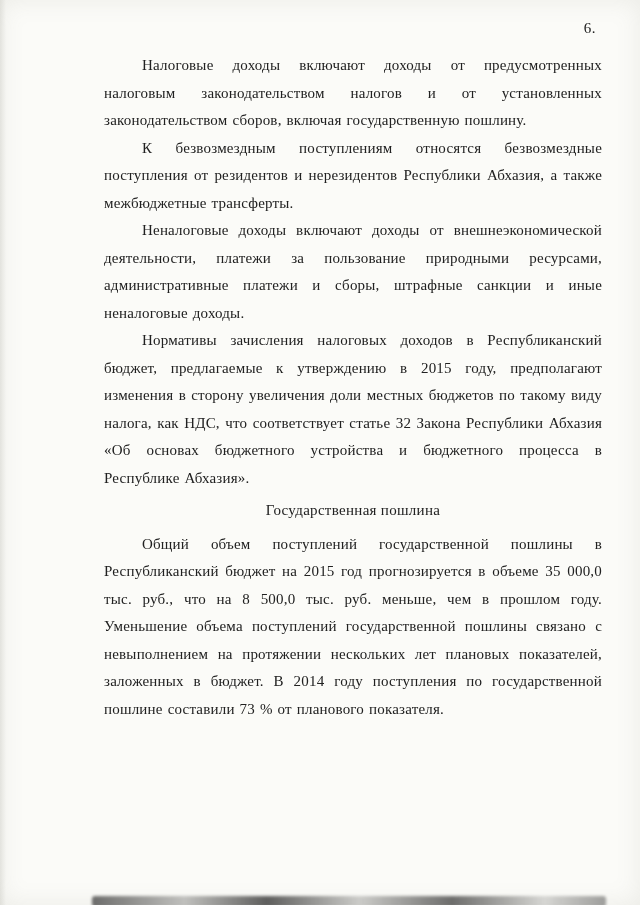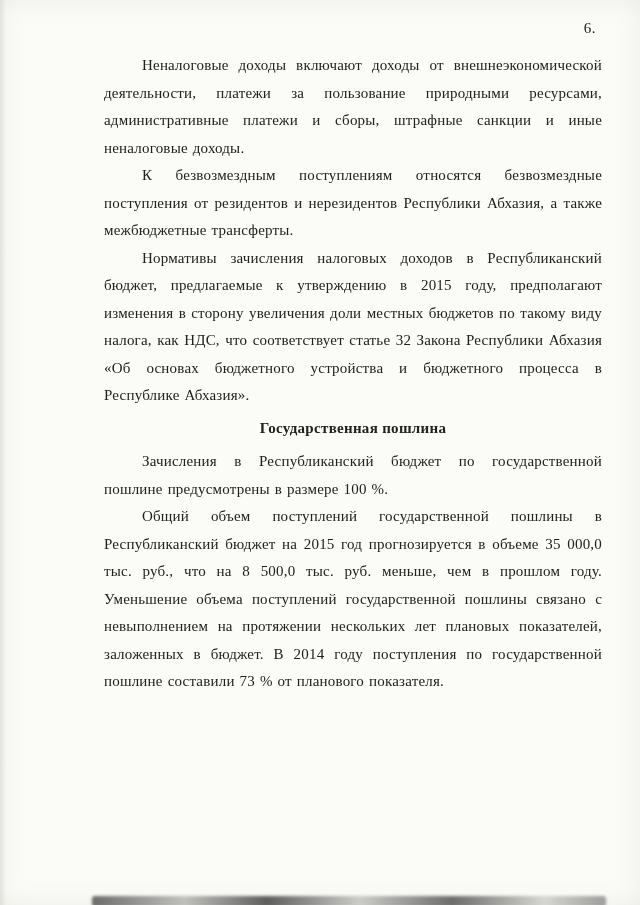--- a/index.html
+++ b/index.html
@@ -37,21 +37,21 @@
     line-height: 27.5px;
     text-indent: 38px;
     text-align: justify;
     letter-spacing: 0.2px;
     word-spacing: 1px;
   }
   .section-heading {
     margin: 5px 0 6px 0;
     font-size: 15px;
     line-height: 27.5px;
-    font-weight: bold;
+    font-weight: normal;
     text-align: center;
     letter-spacing: 0.3px;
   }
   .scan-artifact-bottom {
     position: absolute;
     left: 92px;
     right: 34px;
     bottom: -2px;
     height: 11px;
     background: linear-gradient(90deg,
@@ -76,24 +76,24 @@
 </style>
 </head>
 <body>
 
 <div class="scan-page">
   <div class="scan-edge-left"></div>
 
   <div class="page-number">6.</div>
 
   <div class="content">
+    <p class="para">Налоговые доходы включают доходы от предусмотренных налоговым законодательством налогов и от установленных законодательством сборов, включая государственную пошлину.</p>
+    <p class="para">К безвозмездным поступлениям относятся безвозмездные поступления от резидентов и нерезидентов Республики Абхазия, а также межбюджетные трансферты.</p>
     <p class="para">Неналоговые доходы включают доходы от внешнеэкономической деятельности, платежи за пользование природными ресурсами, административные платежи и сборы, штрафные санкции и иные неналоговые доходы.</p>
-    <p class="para">К безвозмездным поступлениям относятся безвозмездные поступления от резидентов и нерезидентов Республики Абхазия, а также межбюджетные трансферты.</p>
     <p class="para">Нормативы зачисления налоговых доходов в Республиканский бюджет, предлагаемые к утверждению в 2015 году, предполагают изменения в сторону увеличения доли местных бюджетов по такому виду налога, как НДС, что соответствует статье 32 Закона Республики Абхазия «Об основах бюджетного устройства и бюджетного процесса в Республике Абхазия».</p>
 
     <h2 class="section-heading">Государственная пошлина</h2>
 
-    <p class="para">Зачисления в Республиканский бюджет по государственной пошлине предусмотрены в размере 100 %.</p>
     <p class="para">Общий объем поступлений государственной пошлины в Республиканский бюджет на 2015 год прогнозируется в объеме 35 000,0 тыс. руб., что на 8 500,0 тыс. руб. меньше, чем в прошлом году. Уменьшение объема поступлений государственной пошлины связано с невыполнением на протяжении нескольких лет плановых показателей, заложенных в бюджет. В 2014 году поступления по государственной пошлине составили 73 % от планового показателя.</p>
   </div>
 
   <div class="scan-artifact-bottom"></div>
 </div>
 
 </body></html>

